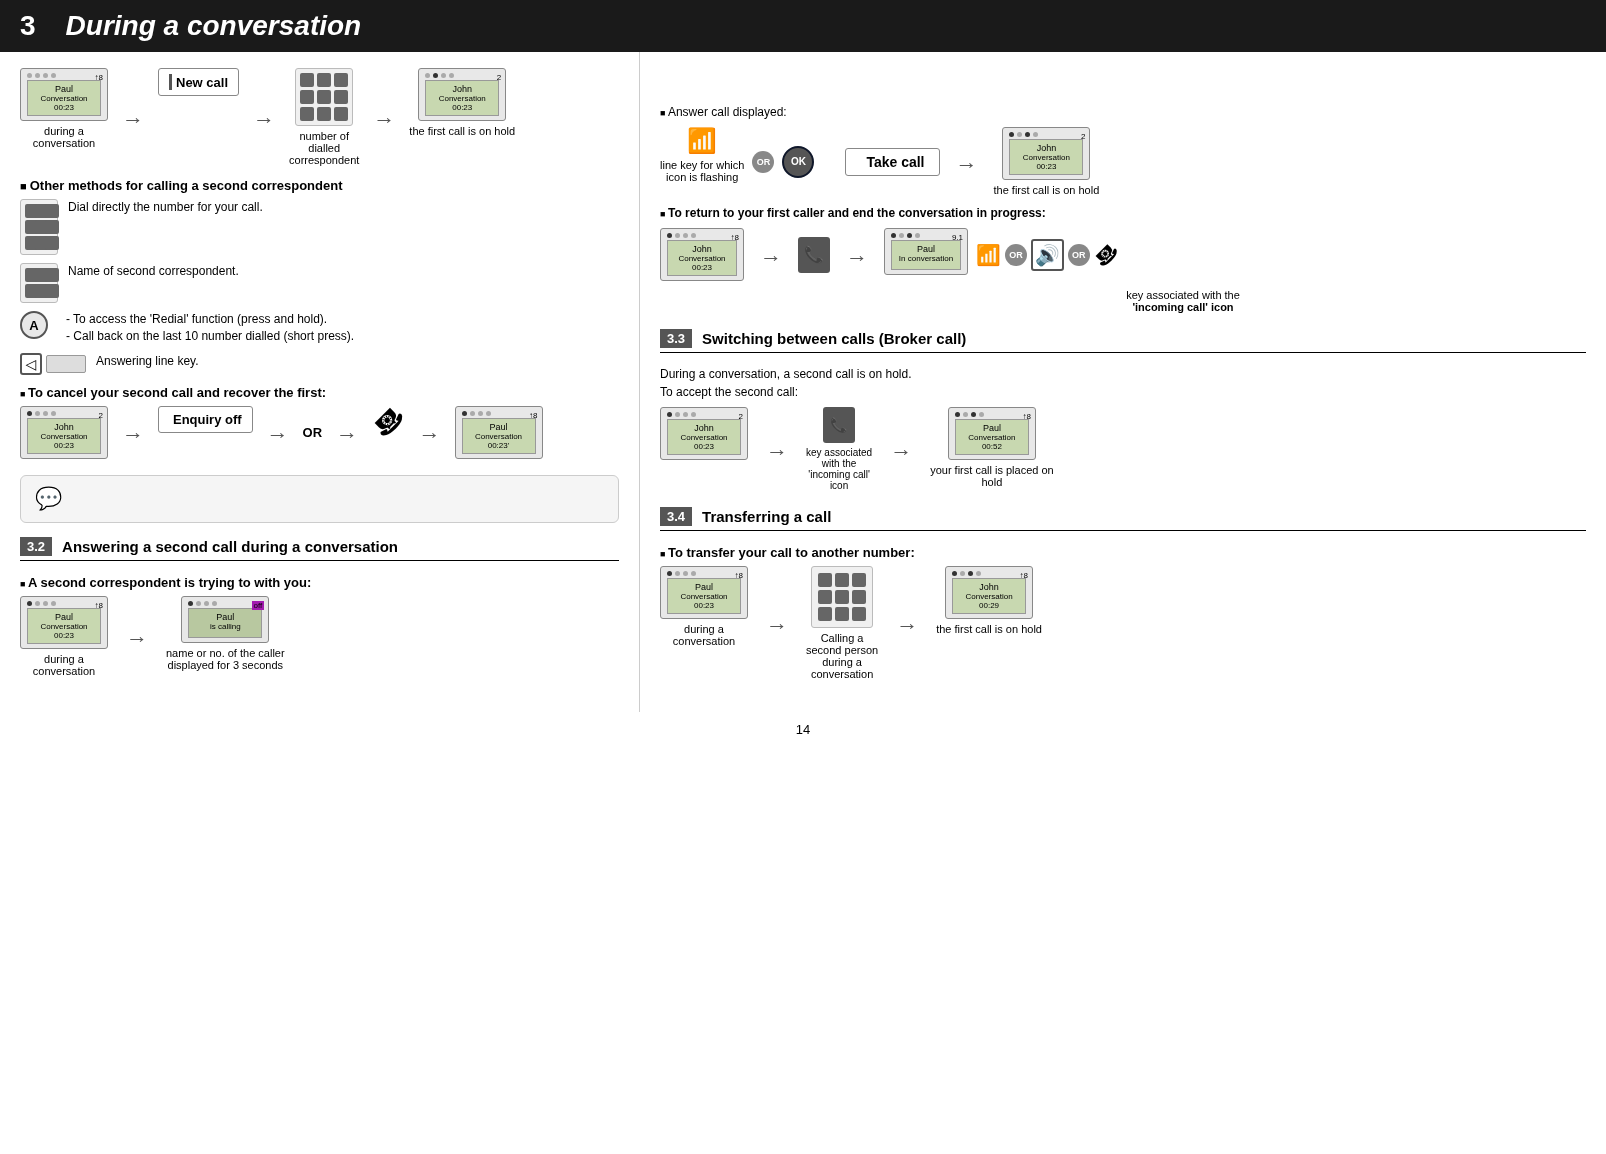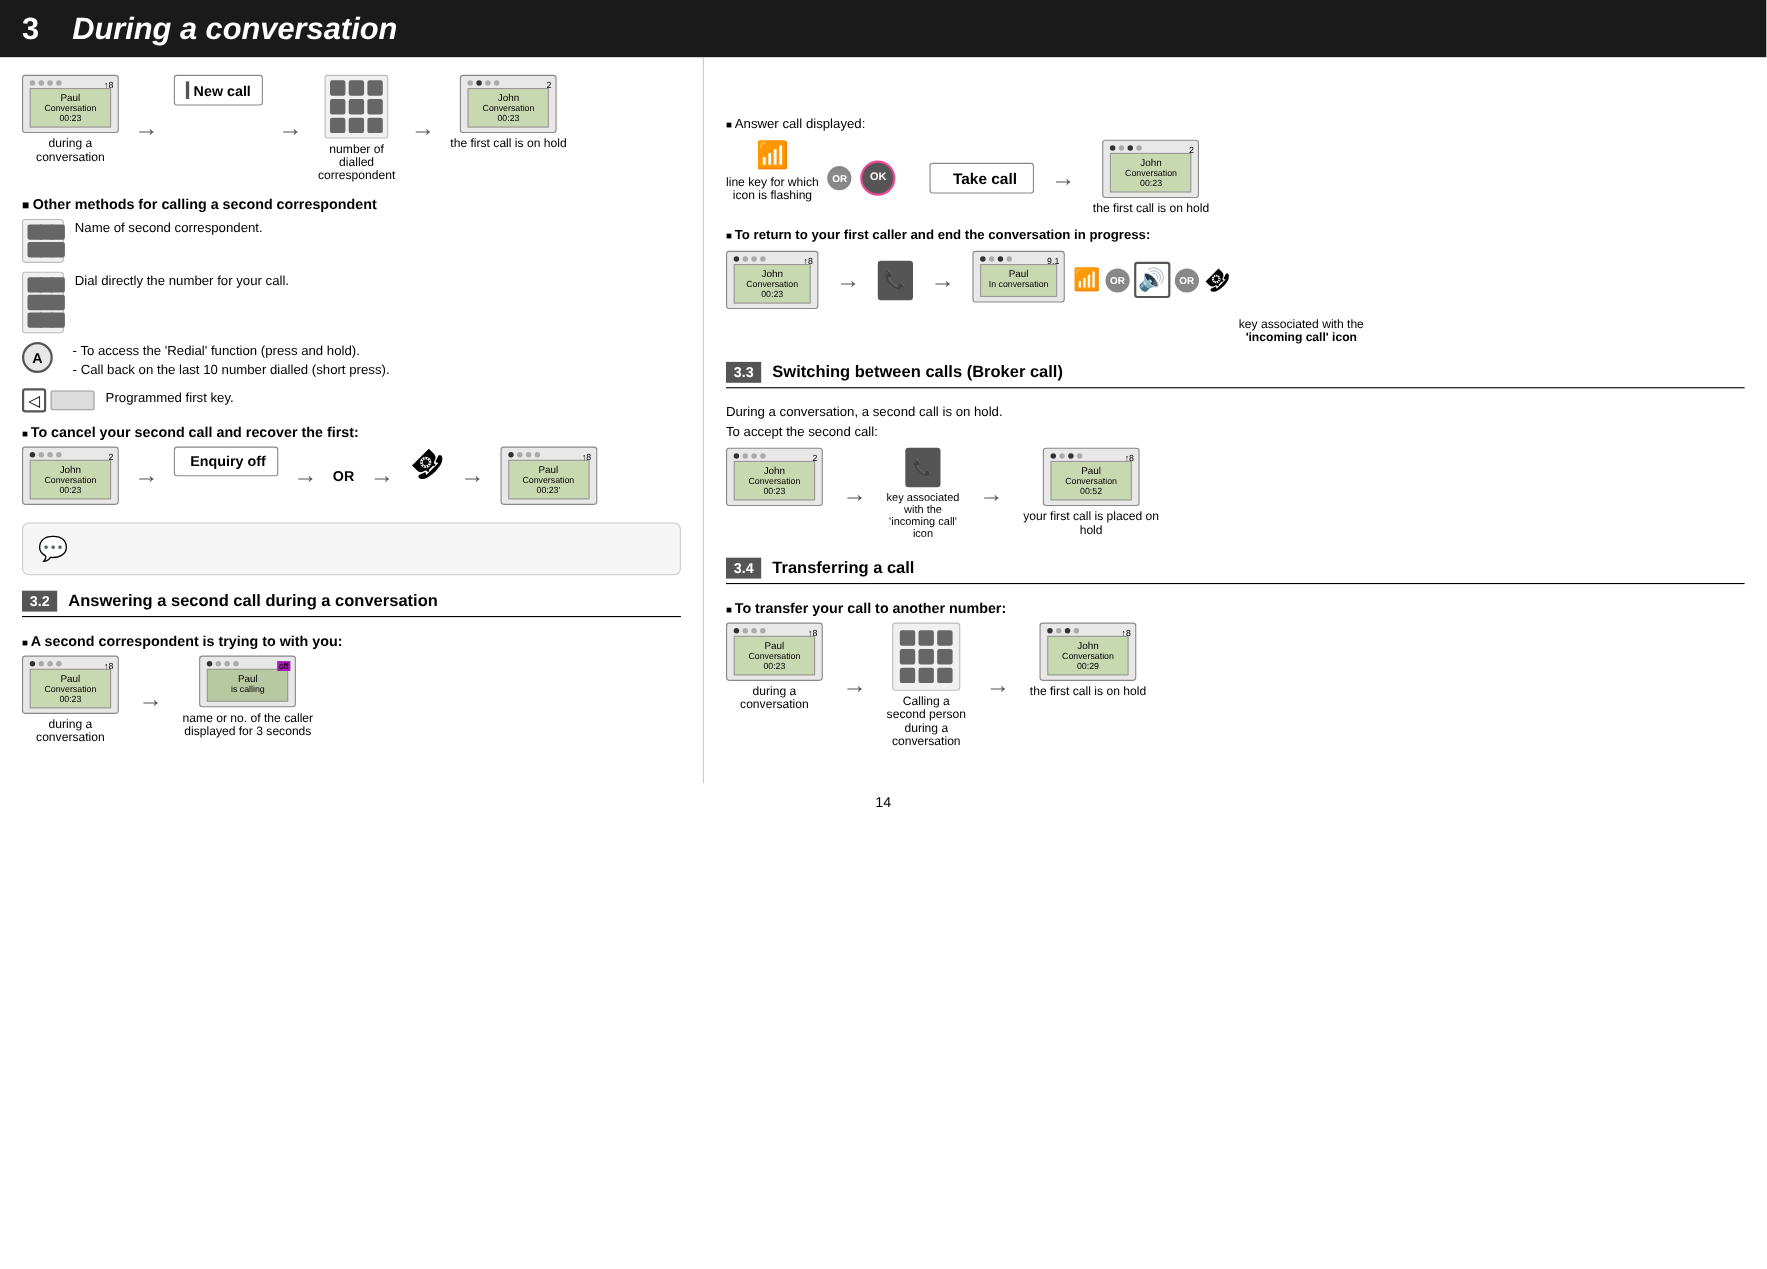--- a/index.html
+++ b/index.html
@@ -222,21 +222,21 @@
       padding: 5px 14px;
       font-size: 14px;
       font-weight: bold;
     }
 
     
     .nav-btn {
       width: 32px; height: 32px;
       border-radius: 50%;
       background: #555;
-      border: 2px solid #ec4899;
+      border: 2px solid #0f172a;
       display: flex; align-items: center; justify-content: center;
       color: #fff;
       font-size: 10px;
       font-weight: bold;
     }
 
     
     .or-badge {
       background: #888;
       color: #fff;
@@ -397,56 +397,56 @@
 
         <div class="bullet-item">
           <div class="bullet-icon">
             <div class="big-keypad" style="display:inline-grid; grid-template-columns:repeat(3,8px); gap:2px;">
               <span></span>
                 <span></span>
                 <span></span>
               <span></span>
                 <span></span>
                 <span></span>
-            </div>
-          </div>
-          <div class="bullet-text">Name of second correspondent.</div>
+              <span></span>
+                <span></span>
+                <span></span>
+            </div>
+          </div>
+          <div class="bullet-text">Dial directly the number for your call.</div>
         </div>
 
         <div class="bullet-item">
           <div class="bullet-icon">
             <div class="big-keypad" style="display:inline-grid; grid-template-columns:repeat(3,8px); gap:2px;">
               <span></span>
                 <span></span>
                 <span></span>
               <span></span>
                 <span></span>
                 <span></span>
-              <span></span>
-                <span></span>
-                <span></span>
-            </div>
-          </div>
-          <div class="bullet-text">Dial directly the number for your call.</div>
+            </div>
+          </div>
+          <div class="bullet-text">Name of second correspondent.</div>
         </div>
 
         <div class="bullet-item">
           <div class="bullet-icon">
             <div style="width:28px;height:28px;background:#e8e8e8;border:2px solid #555;border-radius:50%;display:flex;align-items:center;justify-content:center;font-weight:bold;font-size:13px;">A</div>
           </div>
           <div class="bullet-text" style="white-space:pre-line;">- To access the 'Redial' function (press and hold).
 - Call back on the last 10 number dialled (short press).</div>
         </div>
 
         <div class="bullet-item">
           <div class="bullet-icon" style="display:flex;align-items:center;gap:4px;">
             <div style="width:22px;height:22px;border:2px solid #555;border-radius:3px;display:flex;align-items:center;justify-content:center;font-size:14px;">◁</div>
             <div style="width:40px;height:18px;background:#ddd;border:1px solid #999;border-radius:2px;"></div>
           </div>
-          <div class="bullet-text">Programmed first key.</div>
+          <div class="bullet-text">Answering line key.</div>
         </div>
       </div>
 
       <div class="bullet-section">
         <div class="to-cancel-note">To cancel your second call and recover the first:</div>
         <div class="flow-row" style="align-items:flex-start; gap:6px;">
 
           <div class="flow-item">
             <div class="phone-display" style="width:88px;">
               <div class="top-dots">

